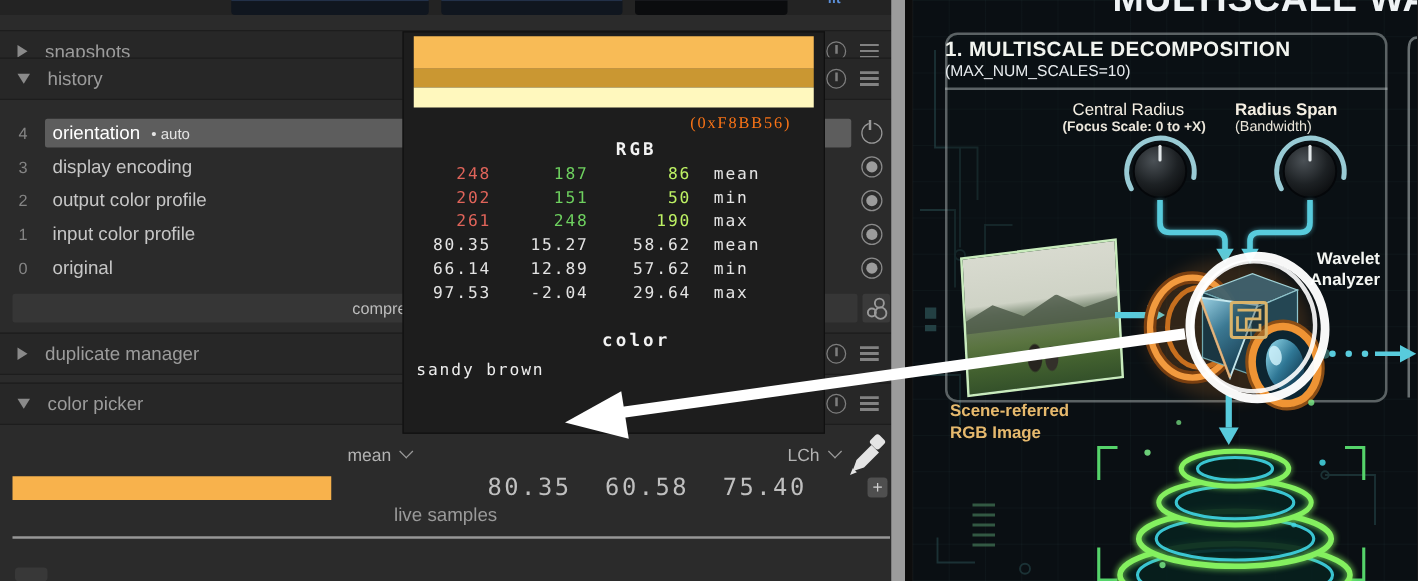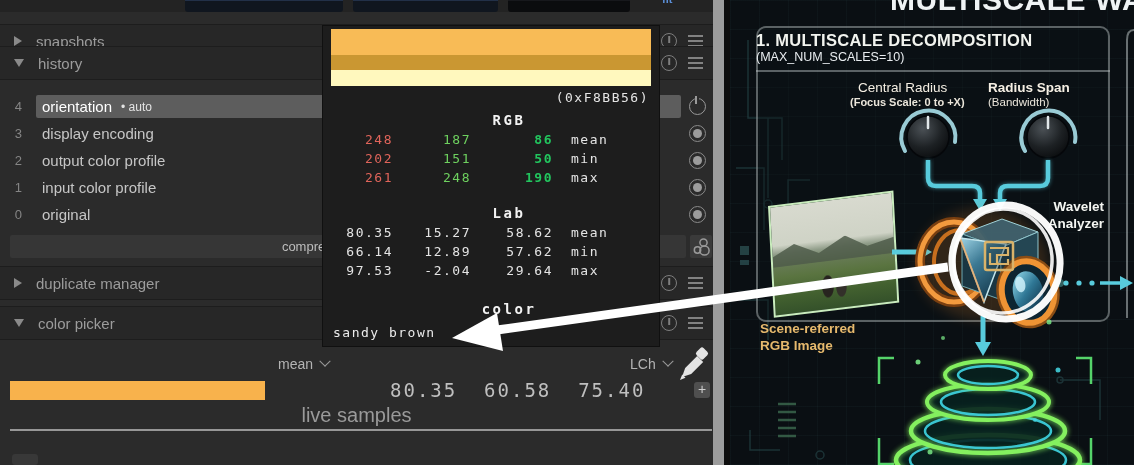--- a/index.html
+++ b/index.html
@@ -48,36 +48,36 @@
   #cp-mode{position:absolute;left:278px;top:353px;height:22px;display:flex;align-items:center;color:#b3b3b3;font-size:14px;}
   #cp-space{position:absolute;left:630px;top:353px;height:22px;display:flex;align-items:center;color:#b3b3b3;font-size:14px;}
   .chev{width:7px;height:7px;border-right:1.7px solid #9a9a9a;border-bottom:1.7px solid #9a9a9a;
         transform:rotate(45deg) translate(-2px,-2px);display:inline-block;margin-left:8px;}
   #cp-picker{position:absolute;left:677px;top:346px;width:36px;height:36px;}
   #cp-swatch{position:absolute;left:10px;top:381px;width:255px;height:19px;}
   #cp-values{position:absolute;left:390px;top:381px;height:19px;line-height:19px;
      font-family:"DejaVu Sans Mono",monospace;font-size:19px;letter-spacing:2px;color:#bfbfbf;white-space:pre;}
   #cp-add{position:absolute;left:694px;top:382px;width:16px;height:16px;background:#4f4f4f;border-radius:3px;
      color:#cfcfcf;font-size:14px;line-height:15px;text-align:center;}
-  #cp-live{position:absolute;left:0;top:404px;width:713px;text-align:center;color:#9a9a9a;font-size:20px;}
+  #cp-live{position:absolute;left:0;top:404px;width:713px;text-align:center;color:#9a9a9a;font-size:15px;}
   #cp-line{position:absolute;left:10px;top:429px;width:702px;height:2px;background:#979797;}
   #bottom-frag{position:absolute;left:12px;top:454px;width:26px;height:11px;background:#383838;border-radius:3px;}
   
   #tooltip{position:absolute;left:322px;top:25px;width:338px;height:322px;background:#1d1d1d;
      border:1px solid #101010;box-sizing:border-box;z-index:10;
      font-family:"DejaVu Sans Mono",monospace;font-size:13px;letter-spacing:1.5px;color:#e4e4e4;}
   #tt-swatch{height:57px;margin:3px 8px 0 8px;display:flex;flex-direction:column;}
   .tt-band{width:100%;}
-  #tt-hex{height:19px;line-height:19px;text-align:right;padding-right:10px;margin-top:2px;color:#e5e5e5;}
+  #tt-hex{height:19px;line-height:19px;text-align:right;padding-right:26px;margin-top:2px;color:#f97316;font-family:Liberation Serif, serif;}
   .tt-h{height:19px;line-height:19px;text-align:center;font-weight:bold;letter-spacing:2.5px;color:#f2f2f2;font-size:14px;padding-left:36px;}
   #tt-rgb-h{margin-top:4px;} #tt-lab-h{margin-top:17px;} #tt-col-h{margin-top:20px;}
   .tt-row{display:flex;height:19px;line-height:19px;padding:0 10px;}
   .tt-c1{width:60px;text-align:right;} .tt-c2{width:78px;text-align:right;} .tt-c3{width:82px;text-align:right;}
   .tt-lab{margin-left:18px;text-align:left;color:#e4e4e4;}
-  .col-r{color:#e0645a;} .col-g{color:#6ed15f;} .col-b{color:#22c55e;font-weight:bold;}
+  .col-r{color:#e0645a;} .col-g{color:#6ed15f;} .col-b{color:#bef264;}
   #tt-name{height:19px;line-height:19px;margin-top:4px;padding-left:10px;text-align:left;color:#ececec;}
   
   #divider{position:absolute;left:713px;top:0;width:11px;height:465px;background:#9c9c9c;z-index:5;}
   #gap{position:absolute;left:724px;top:0;width:6px;height:465px;background:#0d0d0d;z-index:5;}
   
   #info{position:absolute;left:730px;top:0;width:404px;height:465px;overflow:hidden;
      background:
       linear-gradient(rgba(90,140,140,.055) 1px, transparent 1px) 0 0/100% 29px,
       linear-gradient(90deg, rgba(90,140,140,.055) 1px, transparent 1px) 0 0/29px 100%,
       #0a0f13;}
@@ -270,21 +270,20 @@
           <span class="tt-lab">min</span>
         </div>
 
         <div class="tt-row">
           <span class="tt-c1 col-r">261</span>
           <span class="tt-c2 col-g">248</span>
           <span class="tt-c3 col-b">190</span>
           <span class="tt-lab">max</span>
         </div>
       </div>
-    <div class="tt-h" id="tt-lab-h">Lab</div>
     <div>
 
         <div class="tt-row">
           <span class="tt-c1">80.35</span>
           <span class="tt-c2">15.27</span>
           <span class="tt-c3">58.62</span>
           <span class="tt-lab">mean</span>
         </div>
 
         <div class="tt-row">

